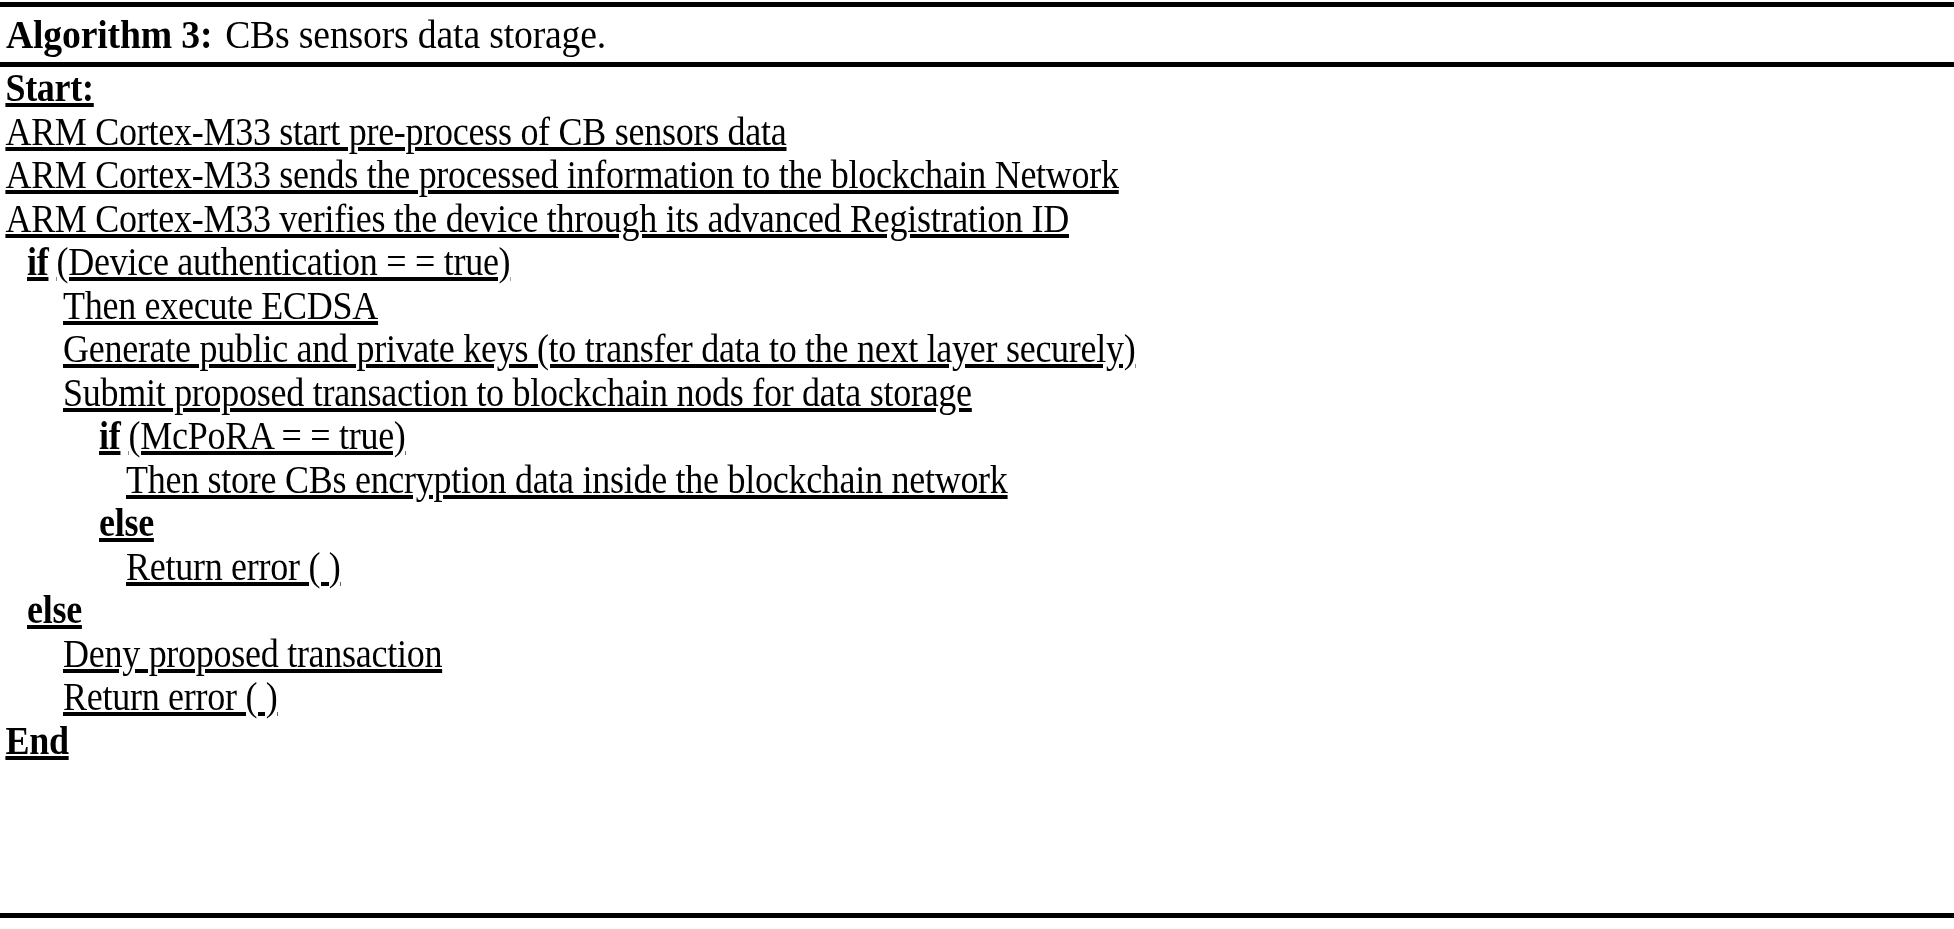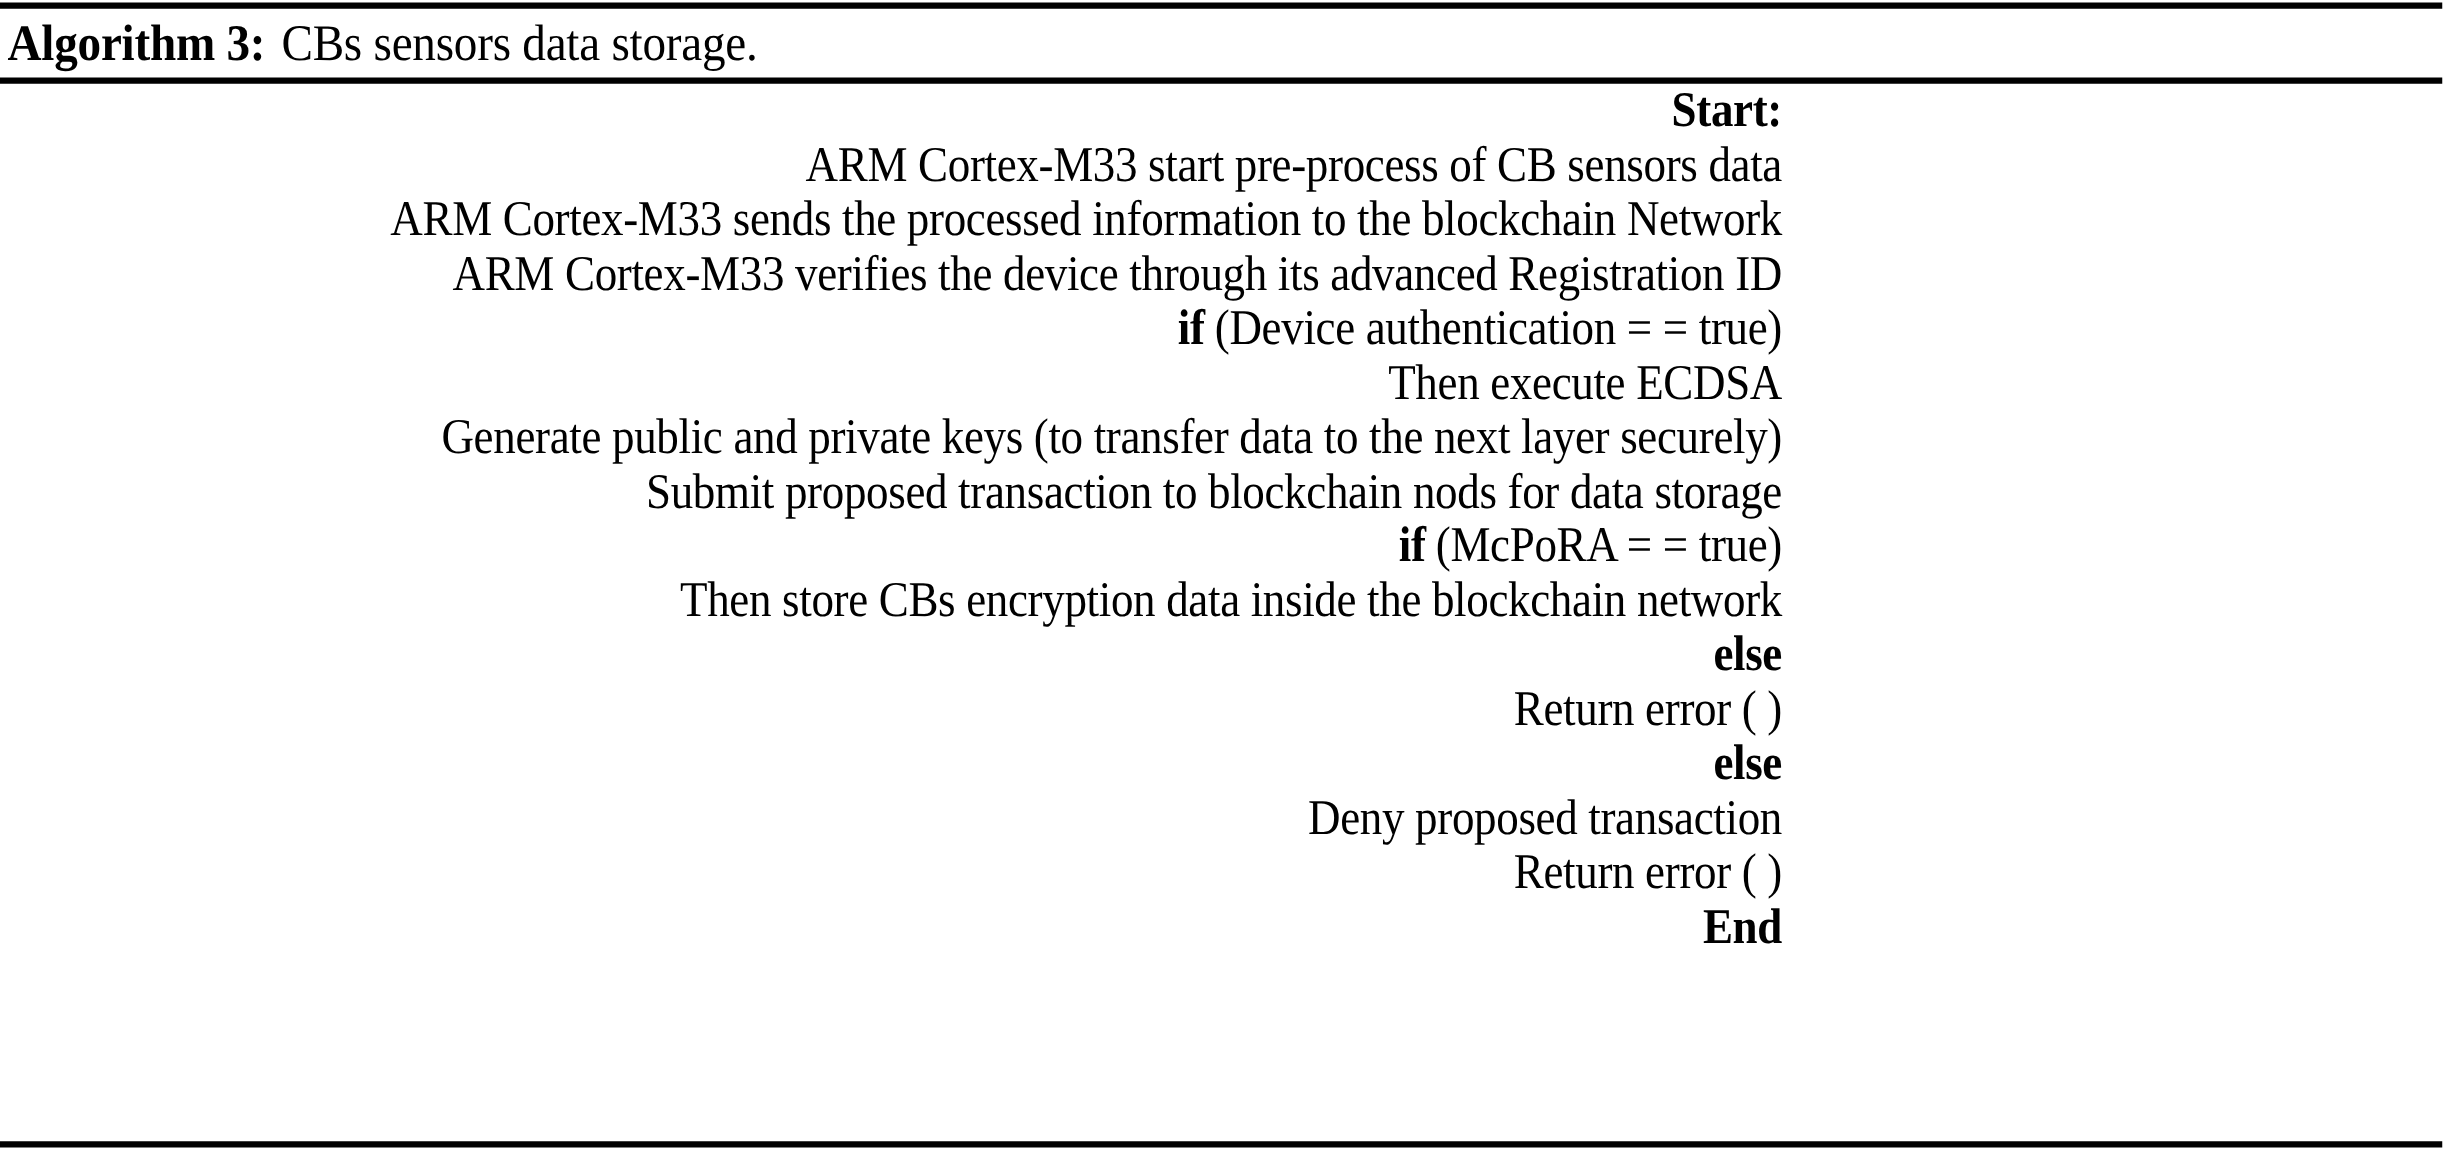--- a/index.html
+++ b/index.html
@@ -13,21 +13,20 @@
     overflow: hidden;
     font-family: "Liberation Serif", "DejaVu Serif", serif;
     color: #000000;
   }
 
   #algorithm-block {
     position: relative;
     width: 1954px;
     height: 929px;
     box-sizing: border-box;
-    text-align: right;
   }
 
   .rule {
     position: absolute;
     left: 0;
     width: 1954px;
     background: #000000;
   }
   .rule-top    { top: 2px;   height: 5px; }
   .rule-header { top: 62px;  height: 5px; }
@@ -51,20 +50,21 @@
   .header-title {
     font-weight: normal;
     margin-left: 14px;
   }
 
   .body {
     position: absolute;
     left: 0;
     top: 66px;
     width: 1584px;
+    text-decoration: underline;
   }
 
   .code-line {
     position: relative;
     height: 43.5px;
     line-height: 43.5px;
     white-space: nowrap;
     font-size: 40px;
     letter-spacing: -0.3px;
     transform: scaleX(0.9);

